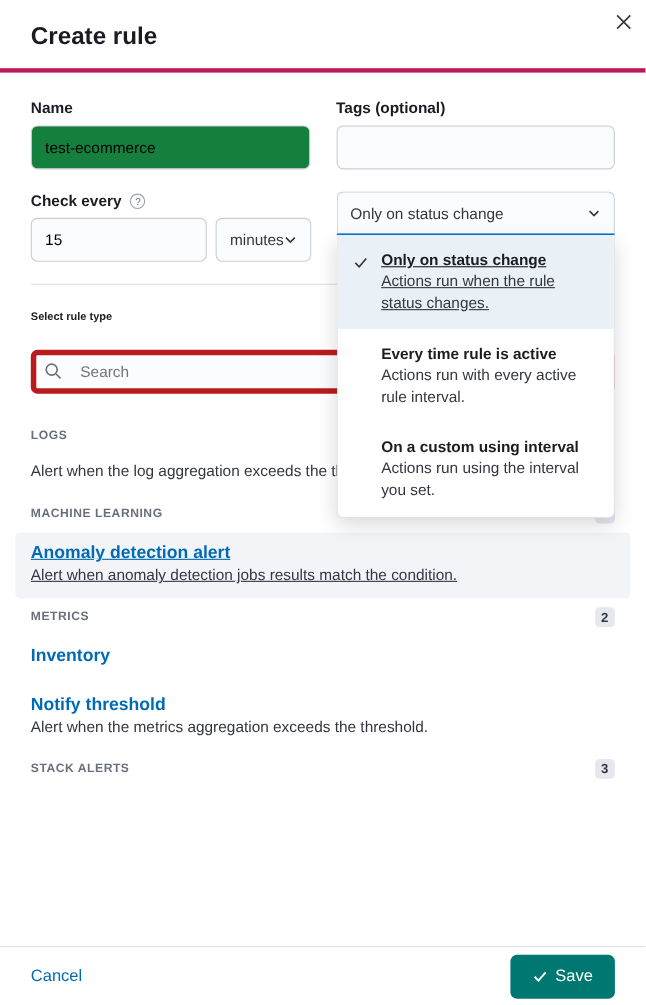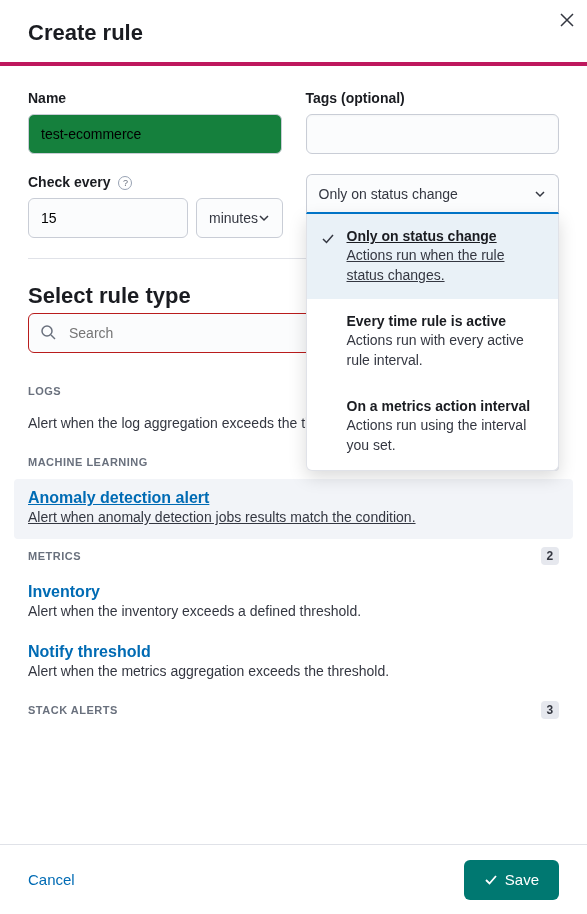--- a/index.html
+++ b/index.html
@@ -159,34 +159,34 @@
   .dd-option.selected .dd-title,
   .dd-option.selected .dd-desc {
     text-decoration: underline;
   }
   .divider {
     border: none;
     border-top: 1px solid #e0e2e8;
     margin: 20px 0 24px 0;
   }
   .section-heading {
-    font-size: 22px;
+    font-size: 10px;
     font-weight: 700;
     color: #1a1c21;
-    margin-bottom: 4px;
+    margin-bottom: 24px;
   }
   .search-wrap {
     position: relative;
     margin-bottom: 24px;
   }
   .search-input {
     width: 100%;
     height: 40px;
     padding: 0 12px 0 40px;
-    border: 1px solid #b91c1c;
+    border: 5px solid #b91c1c;
     border-radius: 6px;
     font-size: 14px;
     background: #fbfcfd;
   }
   .search-icon-wrap {
     position: absolute;
     left: 12px;
     top: 11px;
     width: 16px;
     height: 16px;
@@ -237,21 +237,21 @@
   }
   .rule-item.highlighted .rule-title,
   .rule-item.highlighted .rule-desc {
     text-decoration: underline;
   }
   .footer {
     position: absolute;
     bottom: 0;
     left: 0;
     right: 0;
-    height: 70px;
+    height: 54px;
     border-top: 1px solid #e0e2e8;
     background: #fff;
     display: flex;
     align-items: center;
     justify-content: space-between;
     padding: 0 28px;
   }
   .cancel-link {
     color: #006bb4;
     font-size: 15px;
@@ -329,21 +329,21 @@
                 <path d="M2 7 L5.5 10.5 L12 3" stroke="#343741" stroke-width="1.5" fill="none"></path>
               </svg>
             <div class="dd-title">Only on status change</div>
             <div class="dd-desc">Actions run when the rule status changes.</div>
           </div>
           <div class="dd-option">
             <div class="dd-title">Every time rule is active</div>
             <div class="dd-desc">Actions run with every active rule interval.</div>
           </div>
           <div class="dd-option">
-            <div class="dd-title">On a metrics action interval</div>
+            <div class="dd-title">On a custom using interval</div>
             <div class="dd-desc">Actions run using the interval you set.</div>
           </div>
         </div>
       </div>
     </div>
   </div>
 
   <hr class="divider">
 
   <div class="section-heading">Select rule type</div>
@@ -373,21 +373,20 @@
     <div class="rule-title">Anomaly detection alert</div>
     <div class="rule-desc">Alert when anomaly detection jobs results match the condition.</div>
   </div>
 
   <div class="group-header">
     <span>METRICS</span>
     <span class="badge">2</span>
   </div>
   <div class="rule-item">
     <div class="rule-title">Inventory</div>
-    <div class="rule-desc">Alert when the inventory exceeds a defined threshold.</div>
   </div>
   <div class="rule-item">
     <div class="rule-title">Notify threshold</div>
     <div class="rule-desc">Alert when the metrics aggregation exceeds the threshold.</div>
   </div>
 
   <div class="group-header">
     <span>STACK ALERTS</span>
     <span class="badge">3</span>
   </div>

